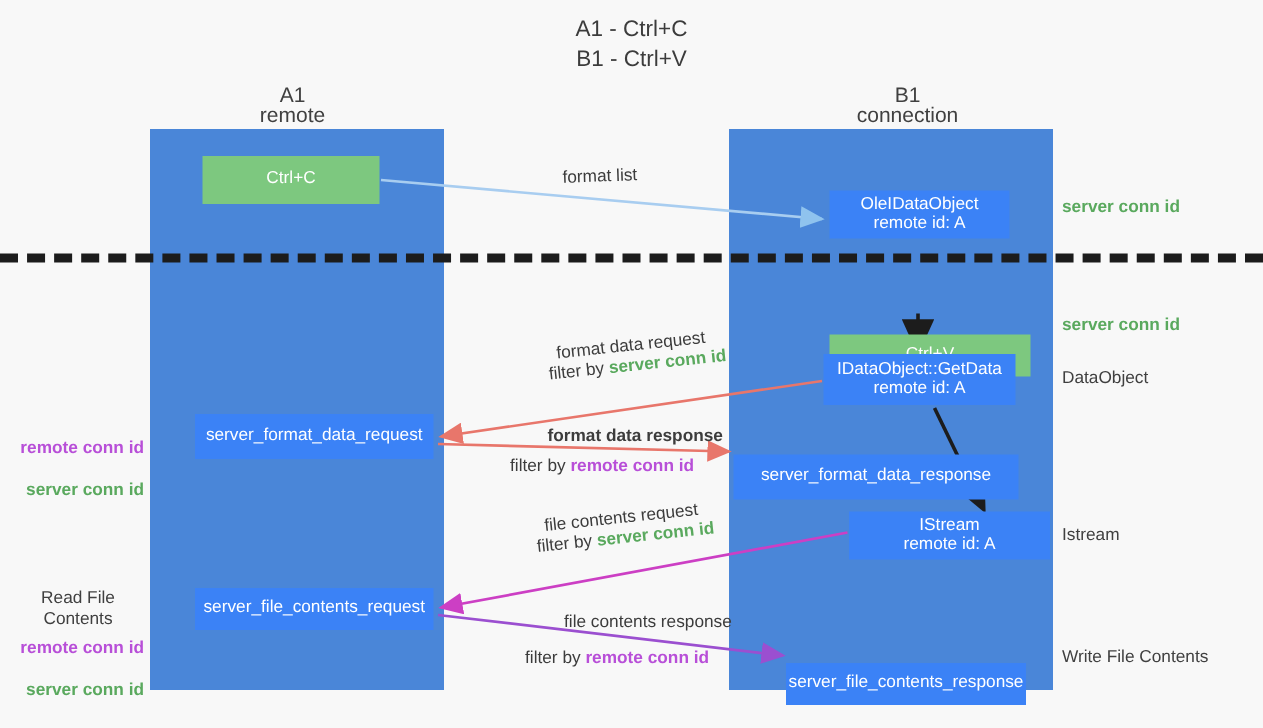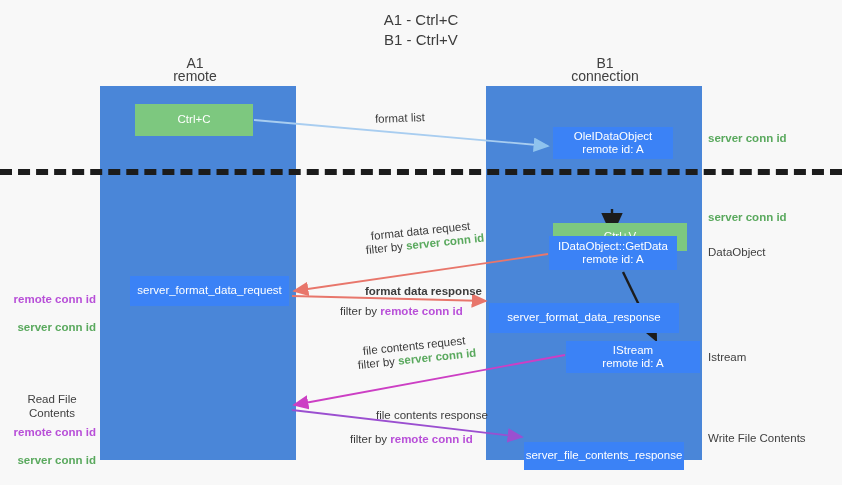--- a/index.html
+++ b/index.html
@@ -181,20 +181,21 @@
   <div class="node green" id="n-ctrlc">Ctrl+C</div>
   <div class="node orange" id="n-oledata">OleIDataObject
 remote id: A</div>
   <div class="node green" id="n-ctrlv">Ctrl+V</div>
   <div class="node orange" id="n-getdata">IDataObject::GetData
 remote id: A</div>
   <div class="node orange" id="n-freq">server_format_data_request</div>
   <div class="node orange" id="n-fresp">server_format_data_response</div>
   <div class="node orange" id="n-istream">IStream
 remote id: A</div>
+  <div class="node orange" id="n-fcreq">server_file_contents_request</div>
   <div class="node orange" id="n-fcresp">server_file_contents_response</div>
 
   <div class="side-label green right" id="lbl-srv1">server conn id</div>
   <div class="side-label green right" id="lbl-srv2">server conn id</div>
   <div class="side-label right" id="lbl-dataobject">DataObject</div>
   <div class="side-label right" id="lbl-istream">Istream</div>
   <div class="side-label right" id="lbl-writefile">Write File Contents</div>
 
   <div class="side-label two-tone" id="lbl-left-conn1">
     <span class="t-purple">remote conn id</span>

